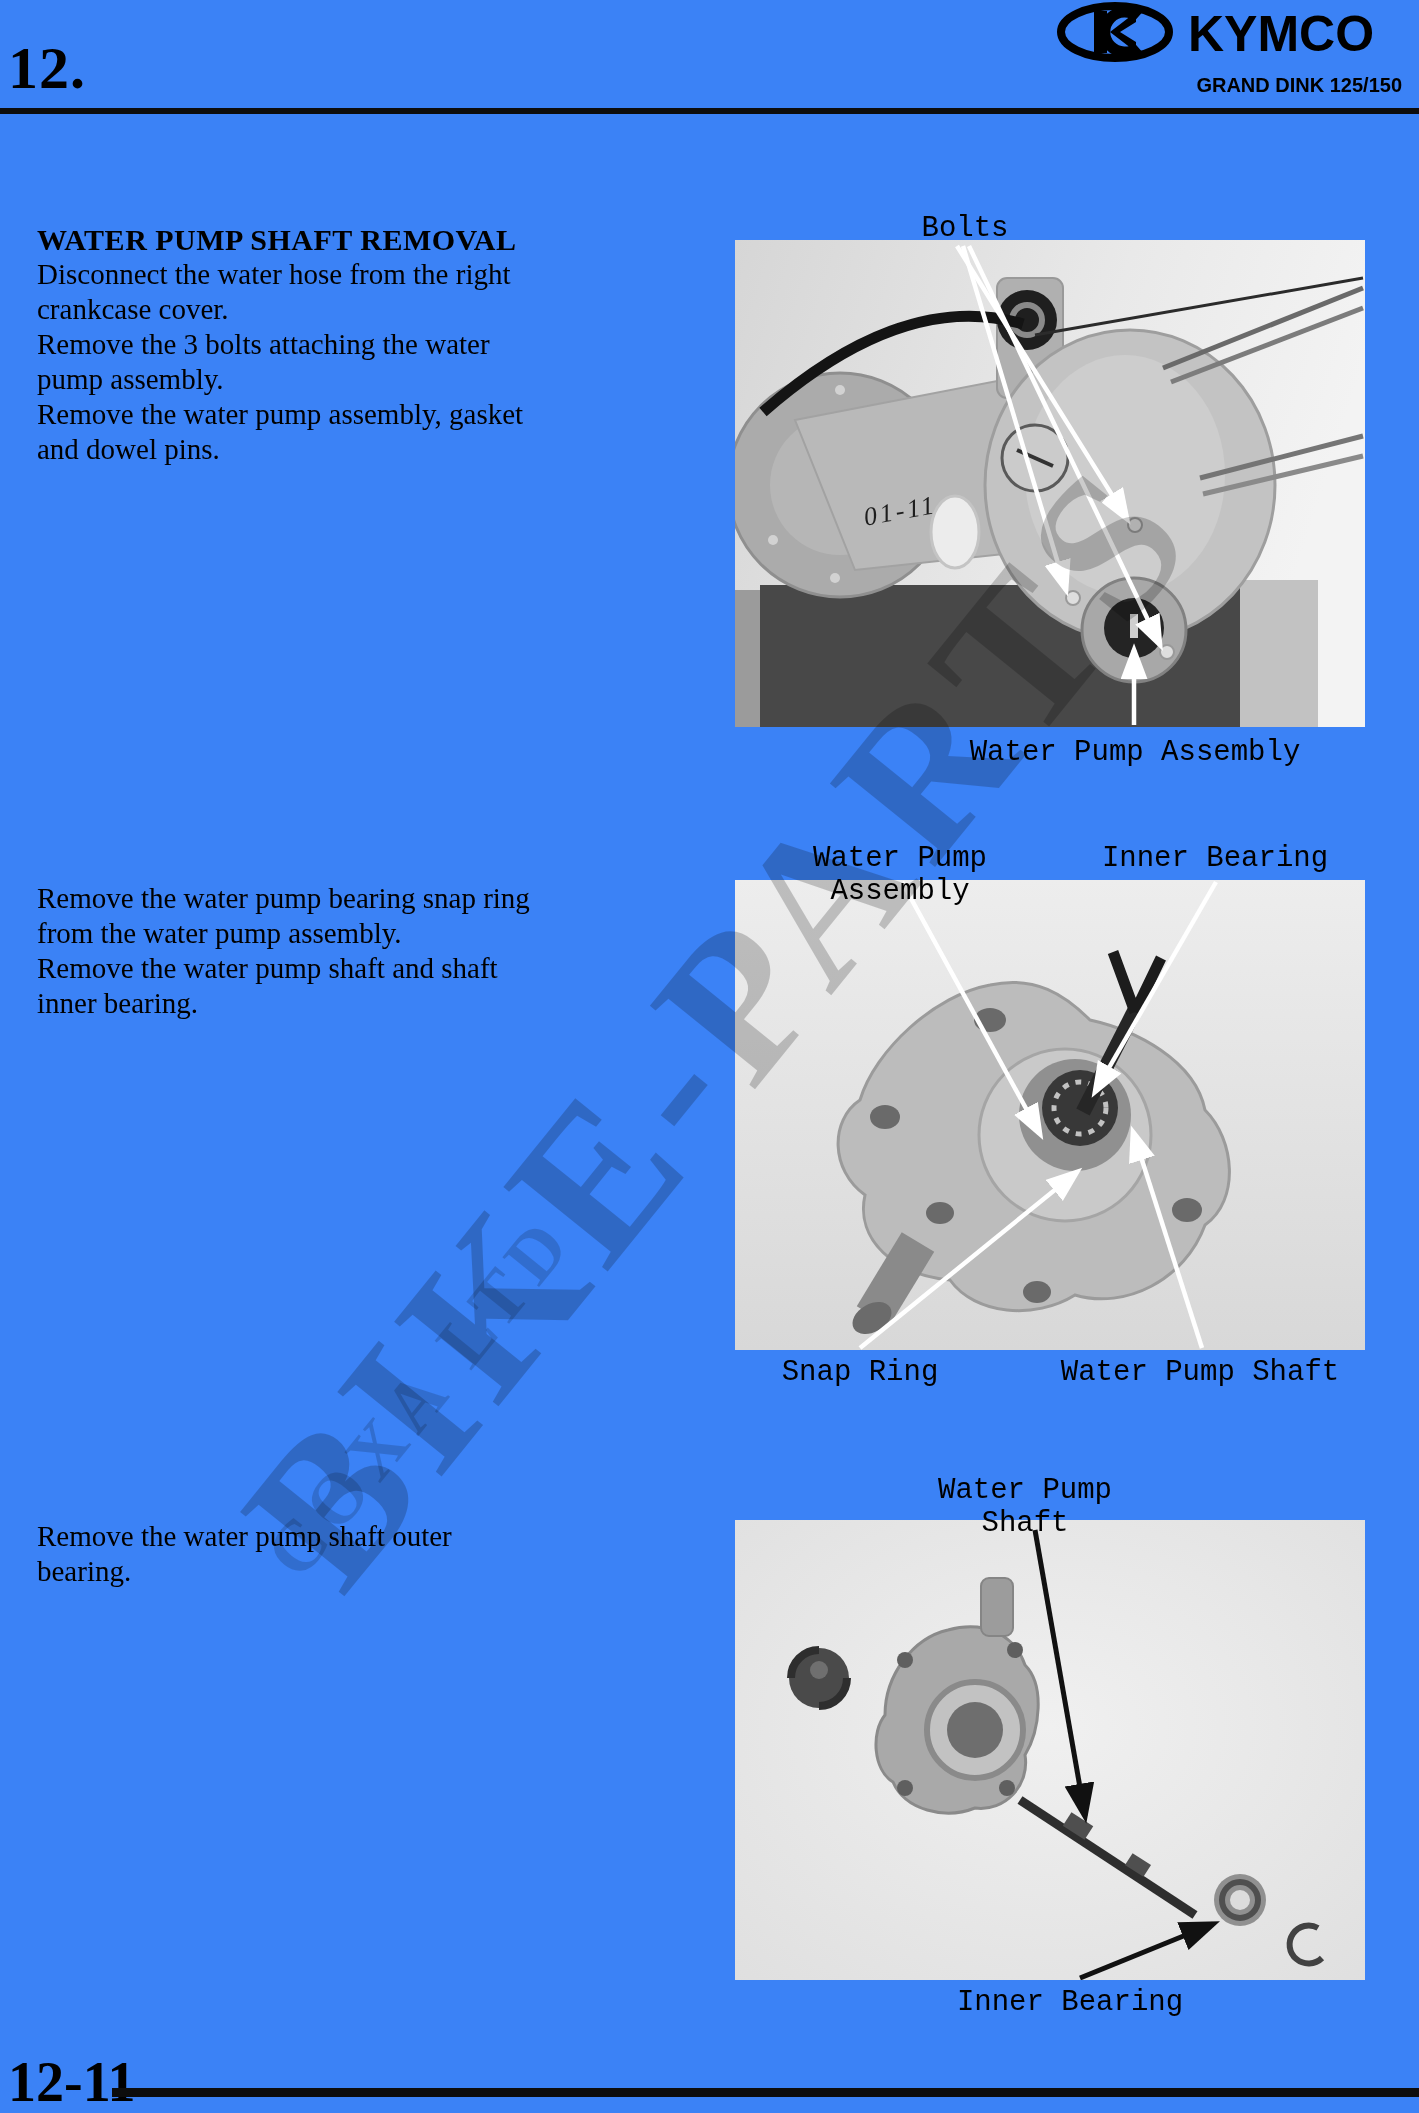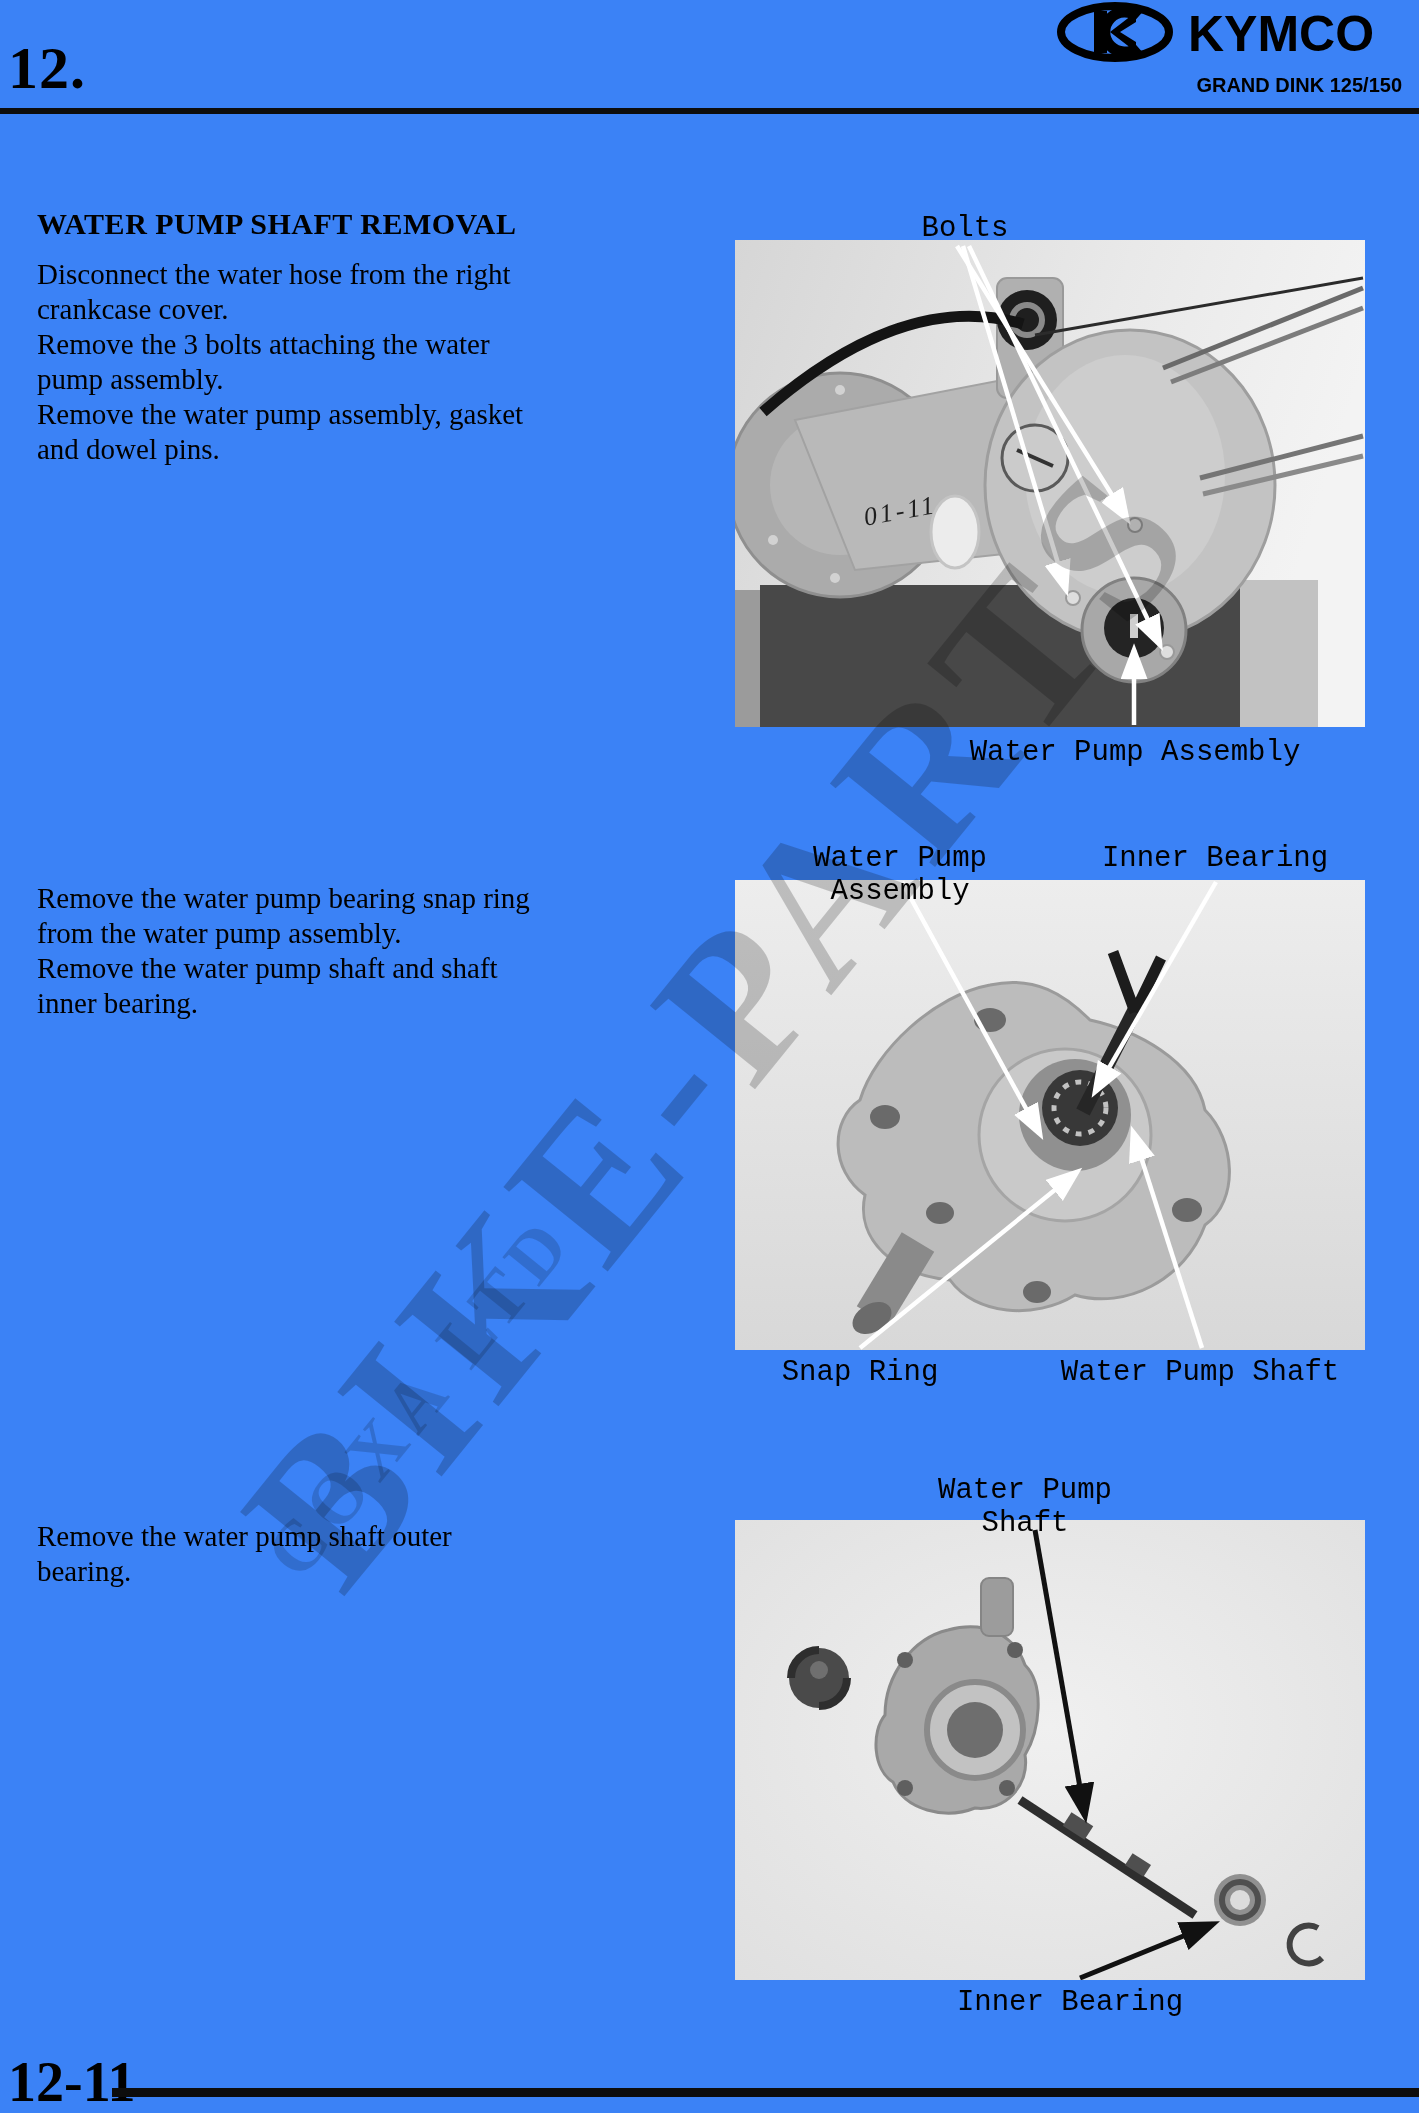--- a/index.html
+++ b/index.html
@@ -11,21 +11,21 @@
   .chapter-num{font-weight:bold;font-size:60px;line-height:1;letter-spacing:1px;}
   .chapter-title{font-weight:bold;font-size:45px;line-height:1;margin-left:14px;letter-spacing:2px;}
   .brand-wrap{position:absolute;left:1056px;top:2px;display:flex;align-items:center;z-index:3;}
   .brand-text{font-family:"Liberation Sans",sans-serif;font-weight:bold;font-size:50px;
               letter-spacing:0px;margin-left:10px;line-height:1;}
   .model-text{position:absolute;left:1000px;top:74px;width:402px;text-align:right;z-index:3;
               font-family:"Liberation Sans",sans-serif;font-weight:bold;font-size:20px;}
   .header-rule{position:absolute;left:0;top:108px;width:1419px;height:6px;z-index:3;}
 
   
-  .h-section{position:absolute;left:37px;top:207px;font-weight:bold;font-size:30px;z-index:3;letter-spacing:0.5px;}
+  .h-section{position:absolute;left:37px;top:223px;font-weight:bold;font-size:30px;z-index:3;letter-spacing:0.5px;}
   .bodytext{position:absolute;left:37px;width:624px;font-size:29px;line-height:35px;
             white-space:pre-line;z-index:3;}
   .para1{top:257px;}
   .para2{top:881px;}
   .para3{top:1519px;}
 
   
   .figure{position:absolute;left:735px;width:630px;z-index:1;}
   .fig1{top:240px;height:487px;}
   .fig2{top:880px;height:470px;}

